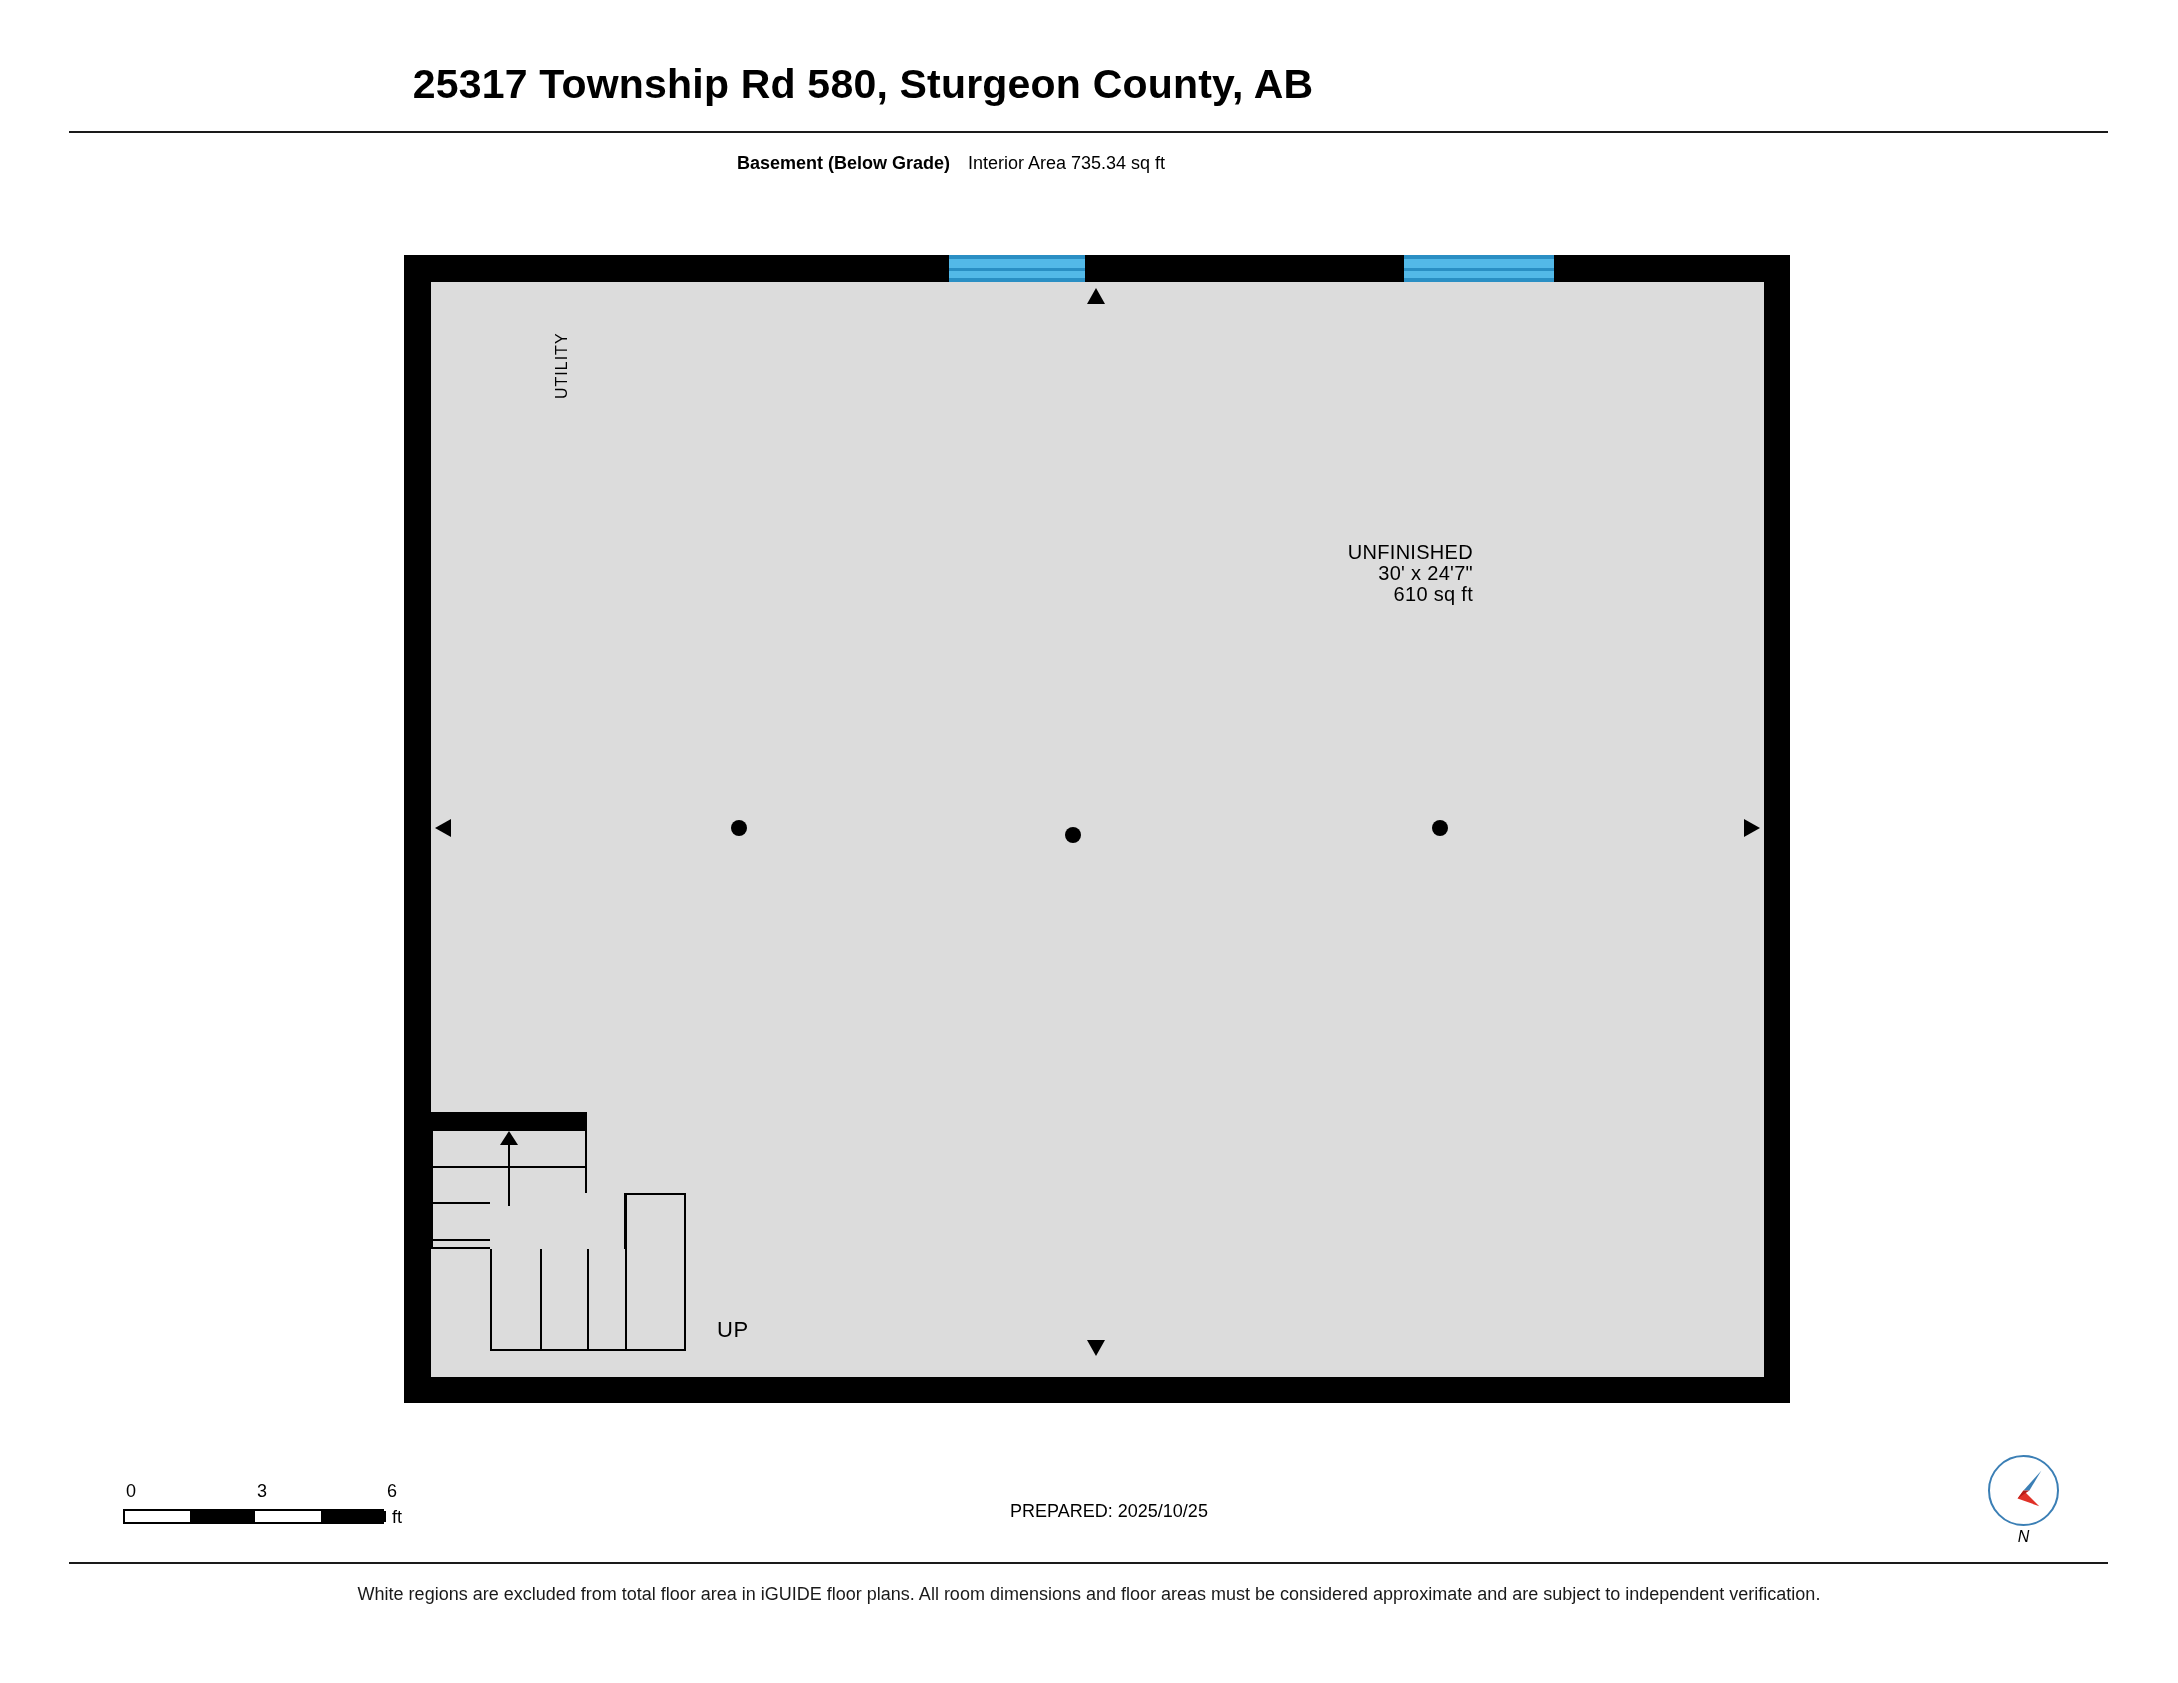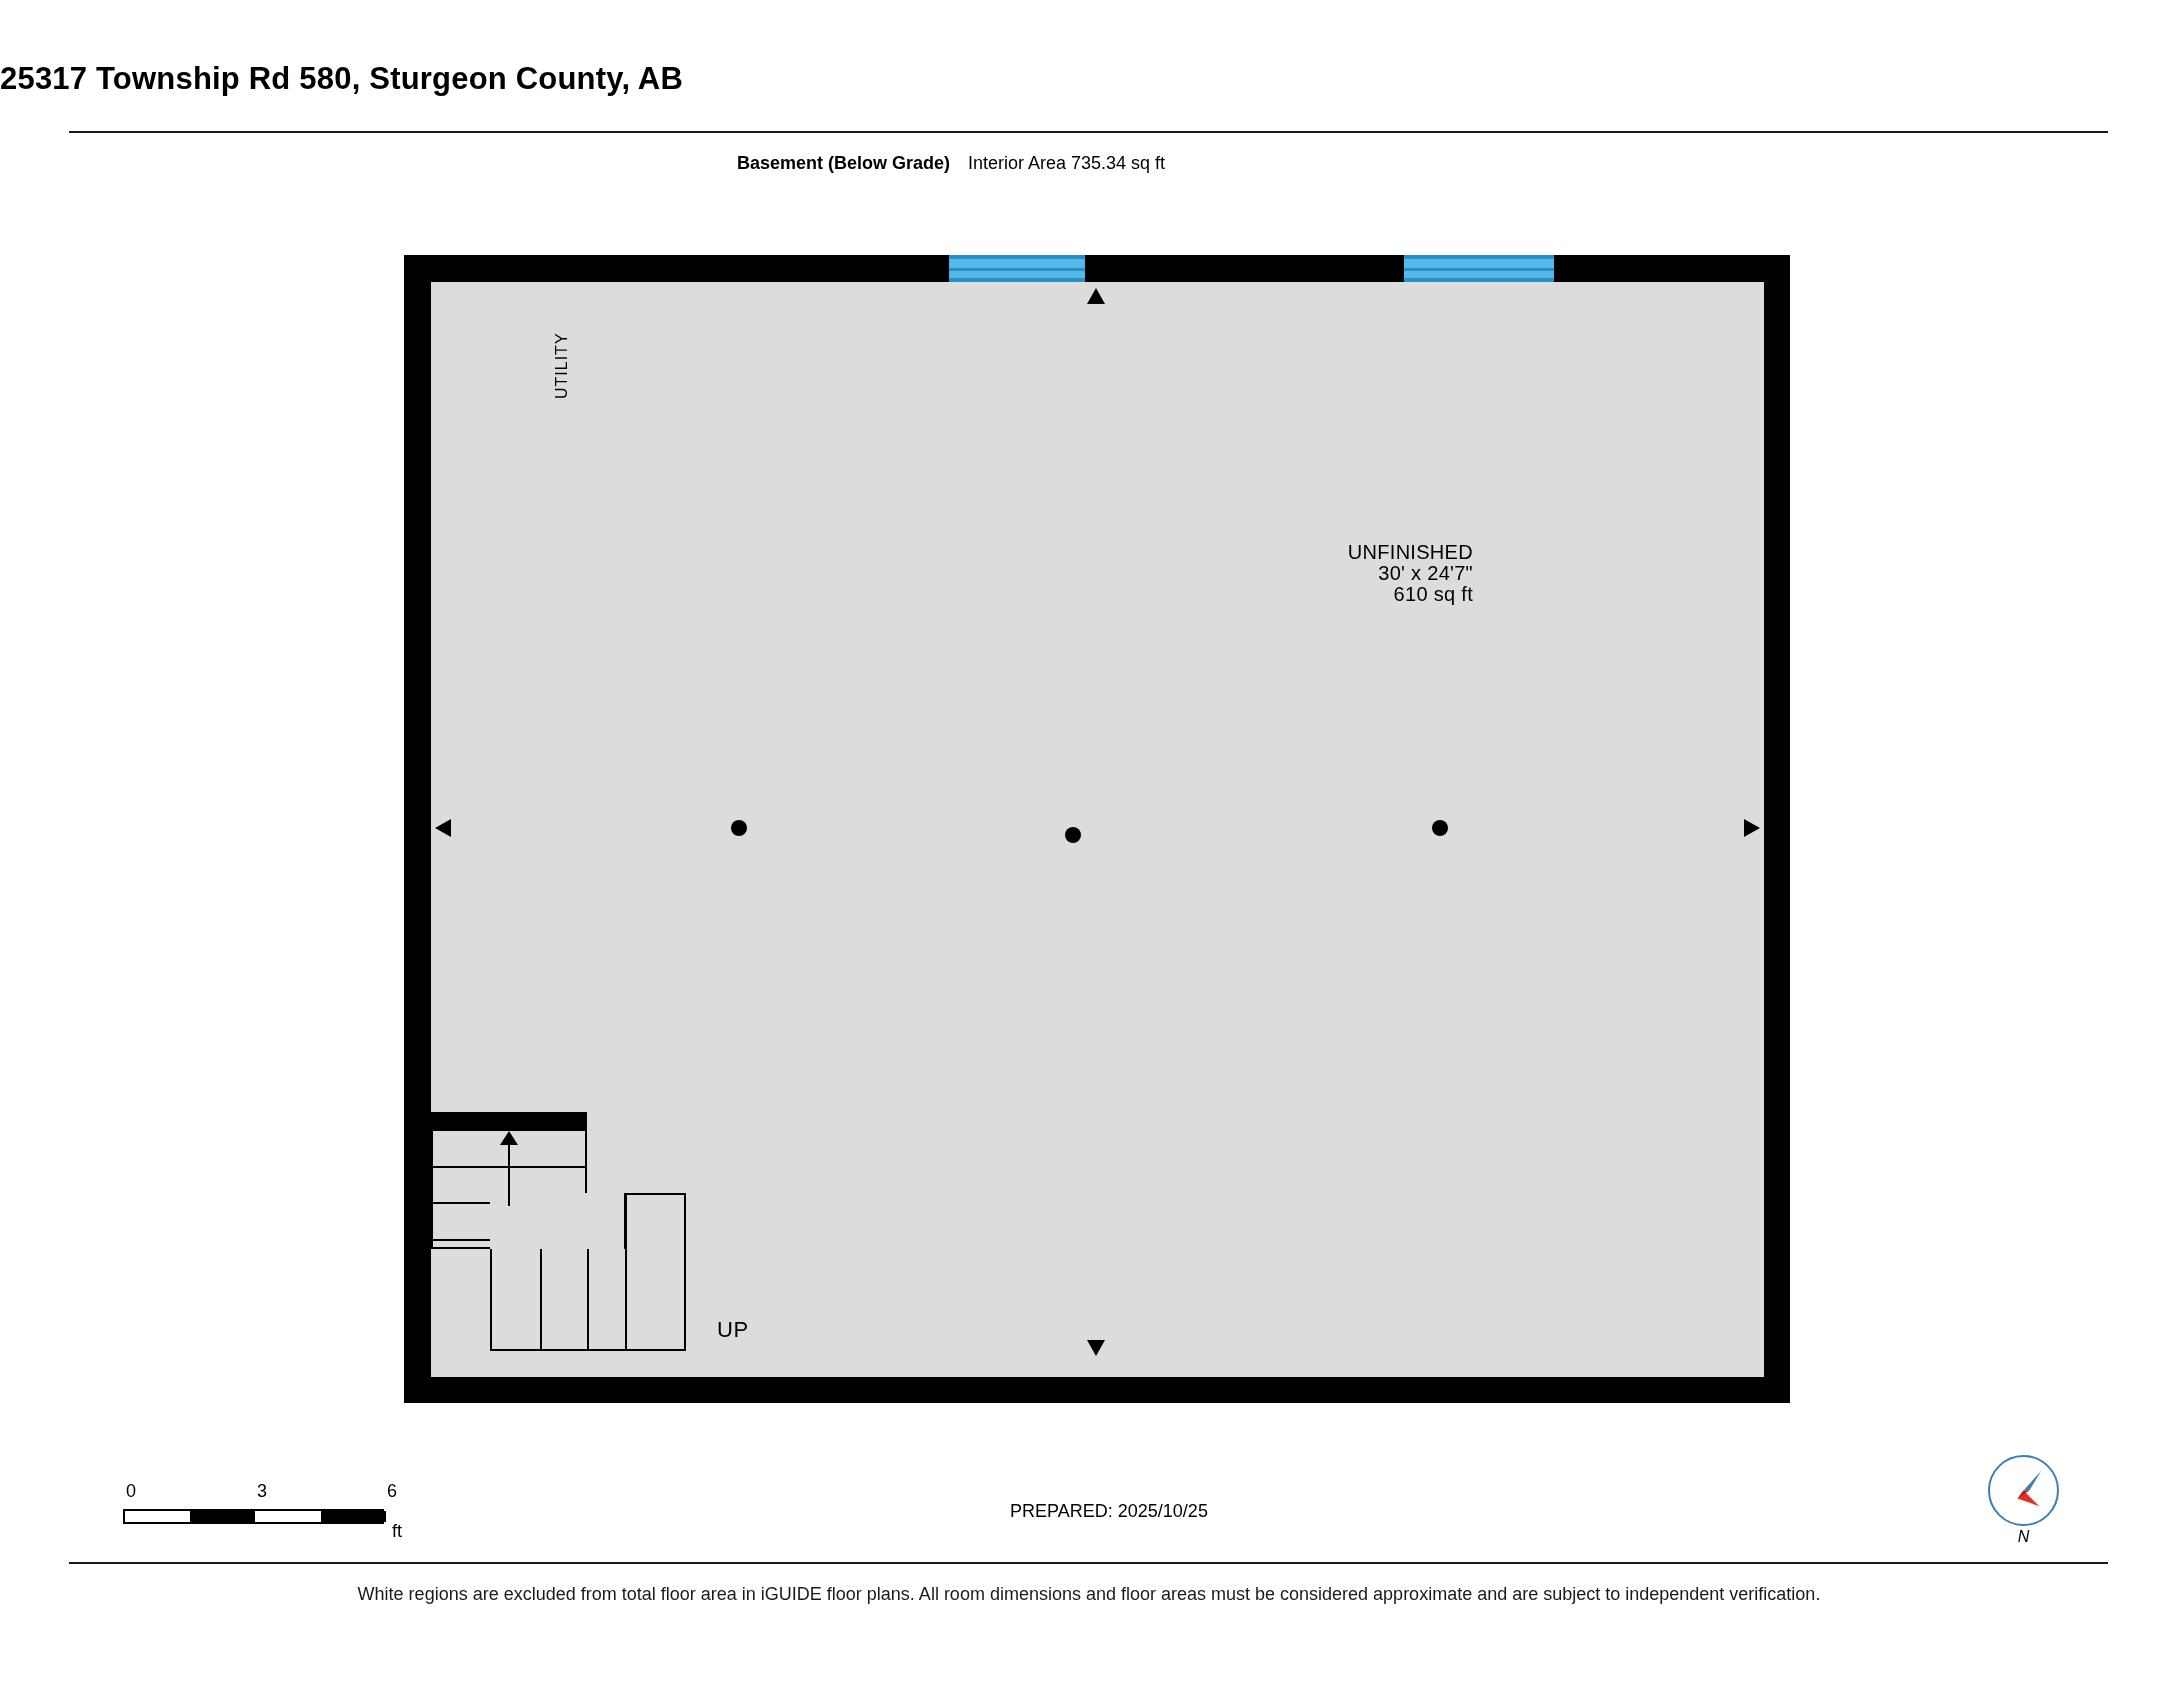--- a/index.html
+++ b/index.html
@@ -22,22 +22,22 @@
     width: 2178px;
     height: 1683px;
   }
 
   
   .title {
     position: absolute;
     left: 0;
     top: 61px;
     width: 1726px;
-    text-align: left;
-    font-size: 31px;
+    text-align: center;
+    font-size: 41px;
     font-weight: bold;
     letter-spacing: 0.2px;
   }
   .title-rule {
     position: absolute;
     left: 69px;
     top: 131px;
     width: 2039px;
     height: 2px;
     background: #1a1a1a;
@@ -284,21 +284,20 @@
     position: absolute;
     top: 0;
     height: 100%;
     background: #000;
   }
   .scale-unit {
     position: absolute;
     left: 269px;
     top: 26px;
     font-size: 18px;
-    margin-top: 14px;
   }
 
   .prepared {
     position: absolute;
     left: 0;
     top: 1501px;
     width: 2178px;
     text-align: center;
     font-size: 18px;
     margin-left: 20px;

